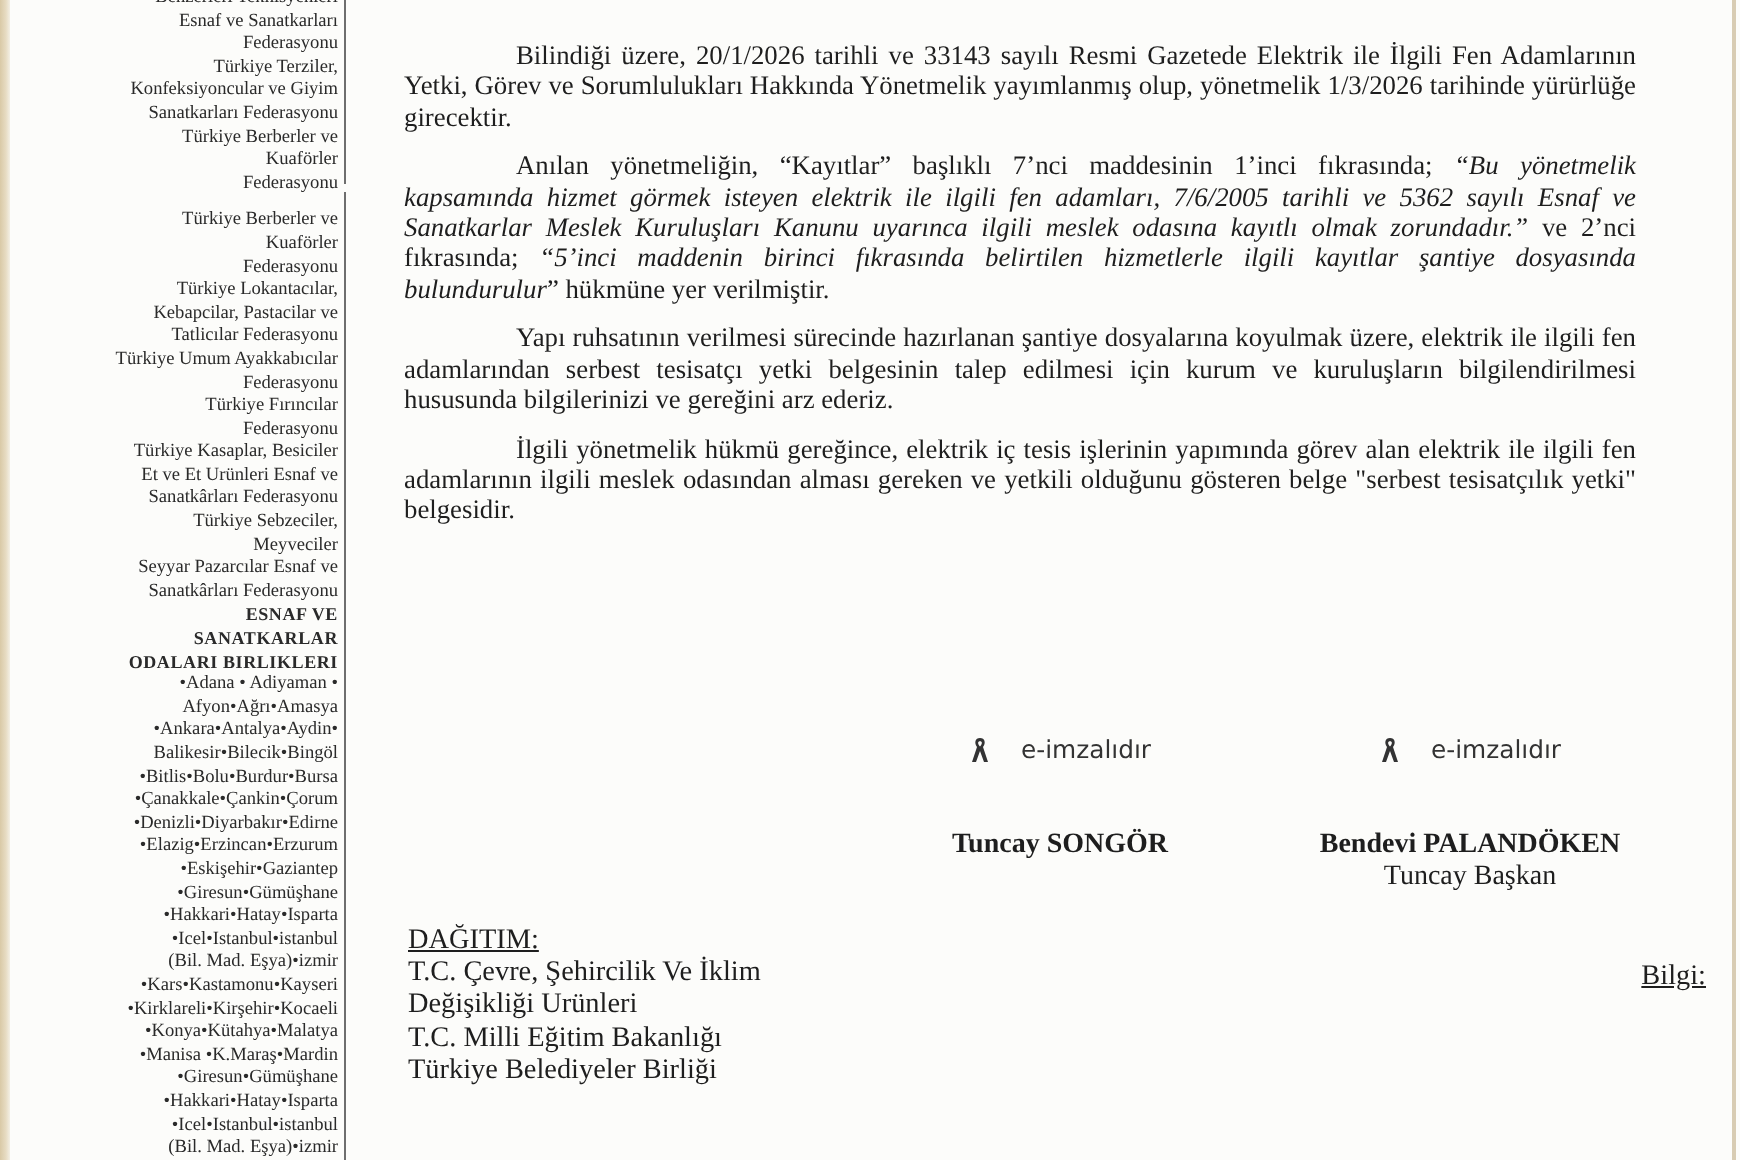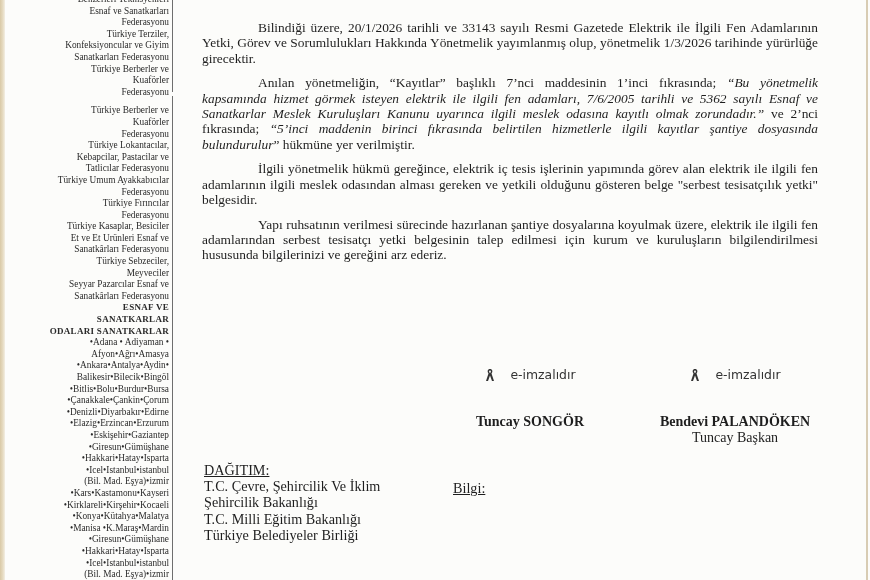--- a/index.html
+++ b/index.html
@@ -65,21 +65,21 @@
 
     .distribution {
       position: absolute; left: 204px; top: 462px; width: 230px;
       font-size: 14.2px; line-height: 16.2px;
     }
     .distribution .u { text-decoration: underline; }
     .info {
       position: absolute; left: 453px; top: 480px; width: 400px;
       font-size: 14.2px; line-height: 16.2px;
     }
-    .info .u { text-decoration: underline; }
+    .info .u { text-decoration: underline; text-align: right; }
   </style>
 </head>
 <body>
 
 <div class="page">
   <div class="left-edge"></div>
   <div class="right-edge"></div>
 
   <div class="sidebar">
     <div class="sb-group">
@@ -108,21 +108,21 @@
       <span class="sb-line">Et ve Et Urünleri Esnaf ve</span>
       <span class="sb-line">Sanatkârları Federasyonu</span>
       <span class="sb-line">Türkiye Sebzeciler,</span>
       <span class="sb-line">Meyveciler</span>
       <span class="sb-line">Seyyar Pazarcılar Esnaf ve</span>
       <span class="sb-line">Sanatkârları Federasyonu</span>
     </div>
     <div class="sb-group">
       <span class="sb-line sb-head">ESNAF VE</span>
       <span class="sb-line sb-head">SANATKARLAR</span>
-      <span class="sb-line sb-head">ODALARI SANATKARLAR</span>
+      <span class="sb-line sb-head">ODALARI BIRLIKLERI</span>
     </div>
     <div class="sb-group sb-cities">
       <span class="sb-line">•Adana • Adiyaman •</span>
       <span class="sb-line">Afyon•Ağrı•Amasya</span>
       <span class="sb-line">•Ankara•Antalya•Aydin•</span>
       <span class="sb-line">Balikesir•Bilecik•Bingöl</span>
       <span class="sb-line">•Bitlis•Bolu•Burdur•Bursa</span>
       <span class="sb-line">•Çanakkale•Çankin•Çorum</span>
       <span class="sb-line">•Denizli•Diyarbakır•Edirne</span>
       <span class="sb-line">•Elazig•Erzincan•Erzurum</span>
@@ -141,22 +141,22 @@
       <span class="sb-line">(Bil. Mad. Eşya)•izmir</span>
 
     </div>
   </div>
   <div class="sidebar-rule"></div>
   <div class="sidebar-rule gap"></div>
 
   <div class="main">
     <p class="para"><span class="indent"></span><span>Bilindiği üzere, 20/1/2026 tarihli ve 33143 sayılı Resmi Gazetede Elektrik ile İlgili Fen Adamlarının Yetki, Görev ve Sorumlulukları Hakkında Yönetmelik yayımlanmış olup, yönetmelik 1/3/2026 tarihinde yürürlüğe girecektir.</span></p>
     <p class="para"><span class="indent"></span><span>Anılan yönetmeliğin, “Kayıtlar” başlıklı 7’nci maddesinin 1’inci fıkrasında; </span><em>“Bu yönetmelik kapsamında hizmet görmek isteyen elektrik ile ilgili fen adamları, 7/6/2005 tarihli ve 5362 sayılı Esnaf ve Sanatkarlar Meslek Kuruluşları Kanunu uyarınca ilgili meslek odasına kayıtlı olmak zorundadır.”</em><span> ve 2’nci fıkrasında; </span><em>“5’inci maddenin birinci fıkrasında belirtilen hizmetlerle ilgili kayıtlar şantiye dosyasında bulundurulur</em><span>” hükmüne yer verilmiştir.</span></p>
+    <p class="para"><span class="indent"></span><span>Yapı ruhsatının verilmesi sürecinde hazırlanan şantiye dosyalarına koyulmak üzere, elektrik ile ilgili fen adamlarından serbest tesisatçı yetki belgesinin talep edilmesi için kurum ve kuruluşların bilgilendirilmesi hususunda bilgilerinizi ve gereğini arz ederiz.</span></p>
     <p class="para"><span class="indent"></span><span>İlgili yönetmelik hükmü gereğince, elektrik iç tesis işlerinin yapımında görev alan elektrik ile ilgili fen adamlarının ilgili meslek odasından alması gereken ve yetkili olduğunu gösteren belge "serbest tesisatçılık yetki" belgesidir.</span></p>
-    <p class="para"><span class="indent"></span><span>Yapı ruhsatının verilmesi sürecinde hazırlanan şantiye dosyalarına koyulmak üzere, elektrik ile ilgili fen adamlarından serbest tesisatçı yetki belgesinin talep edilmesi için kurum ve kuruluşların bilgilendirilmesi hususunda bilgilerinizi ve gereğini arz ederiz.</span></p>
   </div>
 
   <div class="signatures">
     <div class="sig left">
       <div class="esign">
         <svg viewBox="0 0 10 14">
             <path d="M5 1 C2.5 1 2 3.5 3.5 5.5 L1 13 L3 13 L5 7.5 L7 13 L9 13 L6.5 5.5 C8 3.5 7.5 1 5 1 Z M5 2.6 C6.2 2.6 6.3 3.8 5 5.3 C3.7 3.8 3.8 2.6 5 2.6 Z" fill="#333"></path>
           </svg>
         <span>e-imzalıdır</span>
       </div>
@@ -170,20 +170,20 @@
         <span>e-imzalıdır</span>
       </div>
       <div class="sig-name">Bendevi PALANDÖKEN</div>
       <div class="sig-title">Tuncay Başkan</div>
     </div>
   </div>
 
   <div class="distribution">
     <div class="u">DAĞITIM:</div>
     <div>T.C. Çevre, Şehircilik Ve İklim</div>
-    <div>Şehircilik Bakanlığı</div>
+    <div>Değişikliği Urünleri</div>
     <div>T.C. Milli Eğitim Bakanlığı</div>
     <div>Türkiye Belediyeler Birliği</div>
   </div>
   <div class="info">
     <div class="u">Bilgi:</div>
   </div>
 </div>
 
 </body></html>

